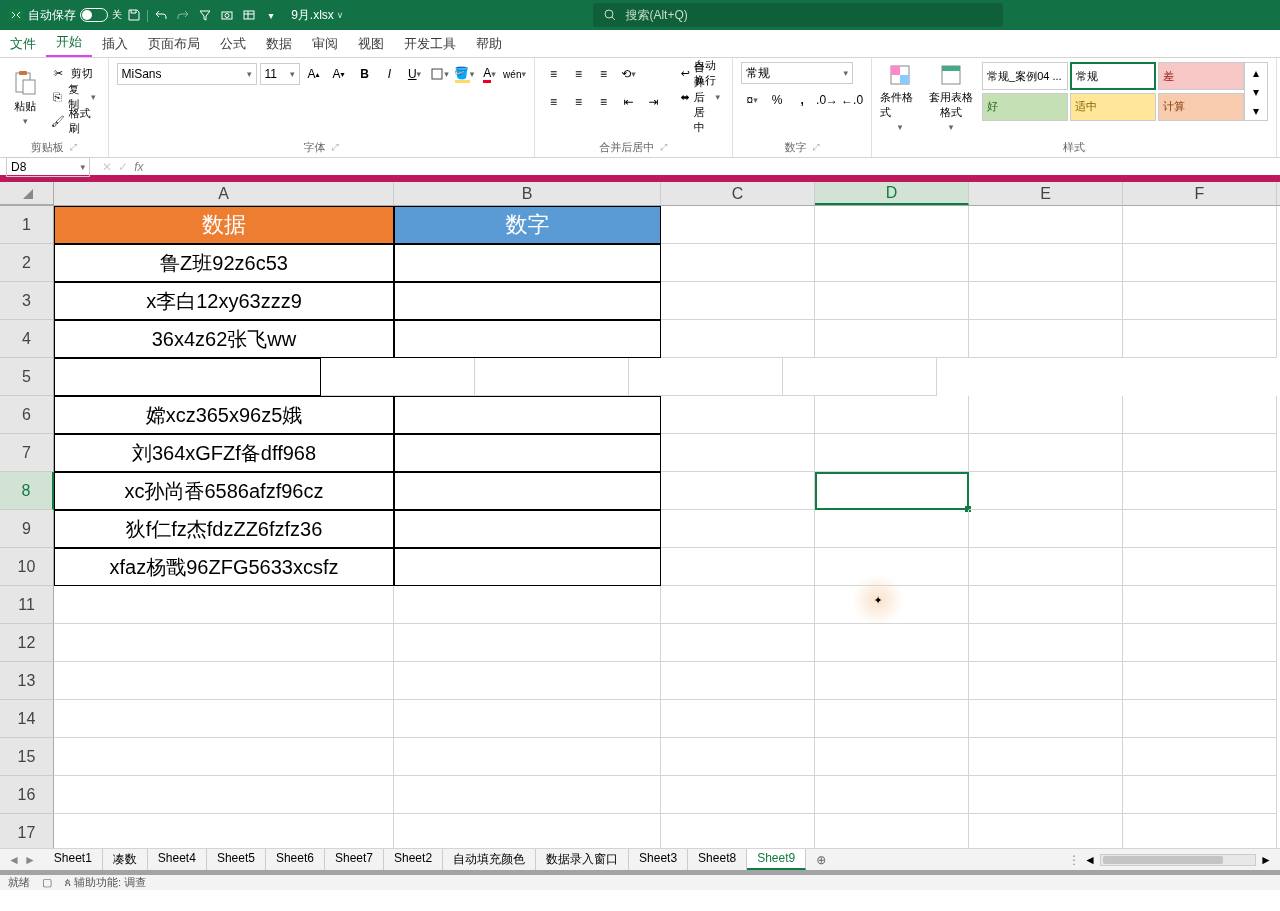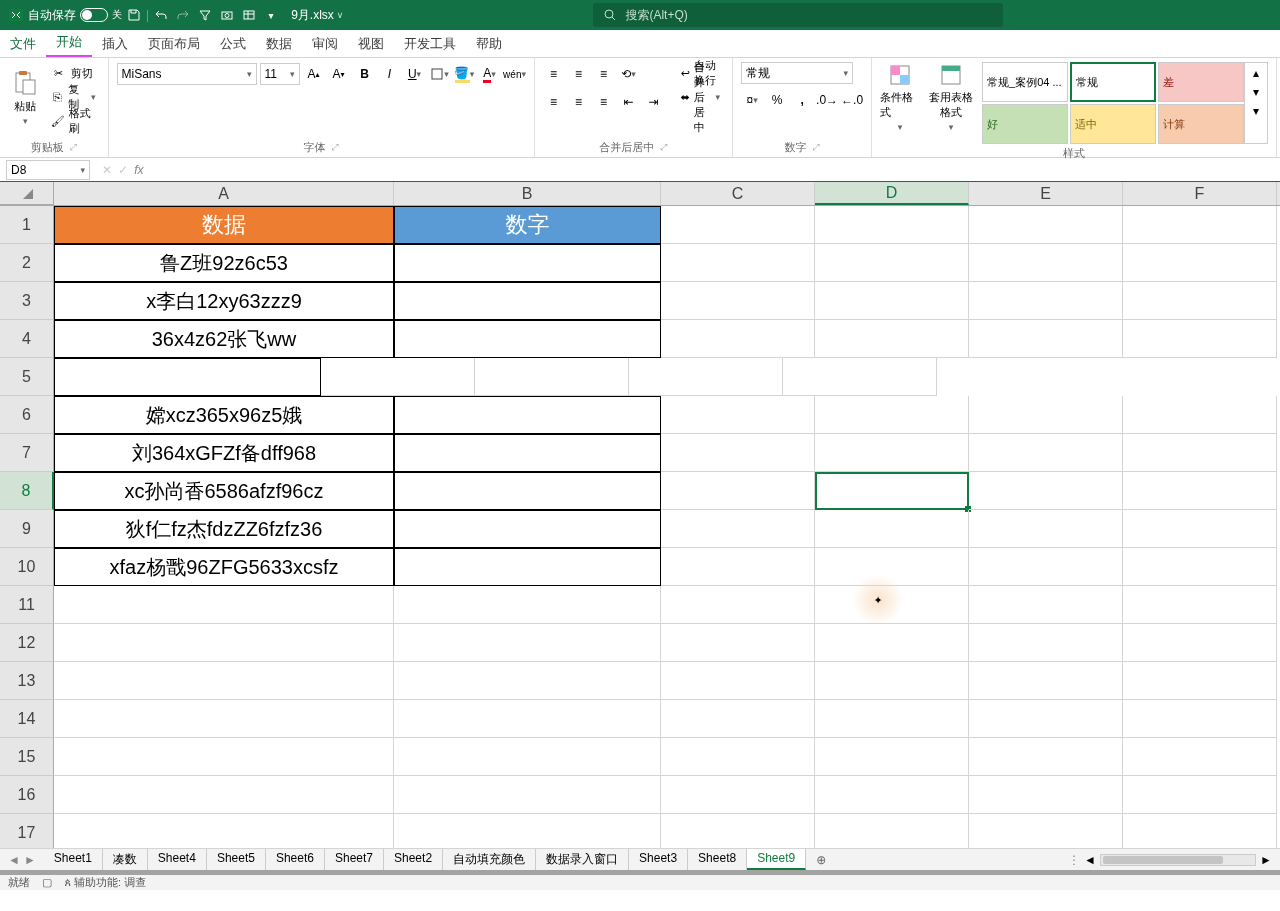--- a/index.html
+++ b/index.html
@@ -33,24 +33,24 @@
 .big-btn .bicon { width: 28px; height: 28px; display: flex; align-items: center; justify-content: center; }
 .small-stack { display: flex; flex-direction: column; gap: 2px; }
 .small-btn { display: flex; align-items: center; gap: 4px; font-size: 11px; height: 22px; padding: 0 4px; cursor: pointer; }
 .small-btn .sicon { width: 16px; height: 16px; display: inline-flex; align-items: center; justify-content: center; }
 .toolbar-row { display: flex; gap: 3px; align-items: center; height: 24px; }
 .tool-icon { width: 22px; height: 22px; display: inline-flex; align-items: center; justify-content: center; border: 1px solid transparent; cursor: pointer; font-size: 12px; }
 .font-name { border: 1px solid #ccc; height: 22px; width: 140px; padding: 0 4px; font-size: 12px; display: flex; align-items: center; justify-content: space-between; }
 .font-size { border: 1px solid #ccc; height: 22px; width: 40px; padding: 0 4px; font-size: 12px; display: flex; align-items: center; justify-content: space-between;}
 .num-fmt { border: 1px solid #ccc; height: 22px; width: 112px; padding: 0 4px; font-size: 12px; display: flex; align-items: center; justify-content:space-between; }
 .style-gallery { display: grid; grid-template-columns: repeat(3, 86px); gap: 2px; }
-.style-cell { border: 1px solid #ccc; height: 40px; font-size: 11px; display: flex; align-items: center; padding: 0 4px; }
-
-
-.formula-bar { height: 24px; border-bottom: 1px solid #be185d; display: flex; align-items: center; font-size: 12px; text-align: right; }
+.style-cell { border: 1px solid #ccc; height: 28px; font-size: 11px; display: flex; align-items: center; padding: 0 4px; }
+
+
+.formula-bar { height: 24px; border-bottom: 7px solid #be185d; display: flex; align-items: center; font-size: 12px; text-align: right; }
 .name-box { width: 84px; border: 1px solid #ccc; height: 20px; margin: 0 6px; padding: 0 4px; display: flex; align-items: center; justify-content: space-between; }
 .fx-buttons { display: flex; gap: 6px; color: #888; padding: 0 6px; }
 .fx-buttons span { cursor: pointer; }
 .formula-input { flex: 1; padding: 0 6px; }
 
 
 .grid-area { position: relative; height: 666px; overflow: hidden; background: #fff; }
 .col-headers { display: flex; background: #e6e6e6; border-bottom: 1px solid #aaa; height: 24px; position: sticky; top: 0; }
 .corner { width: 54px; background: #e6e6e6; border-right: 1px solid #aaa; border-bottom: 1px solid #aaa; display: flex; align-items:center; justify-content:center; }
 .corner svg { fill: #888; }

